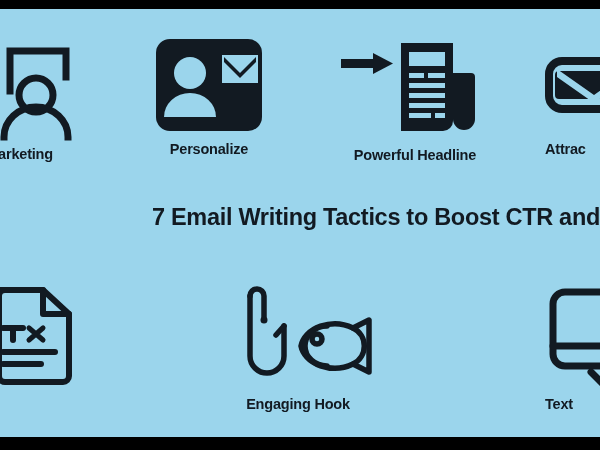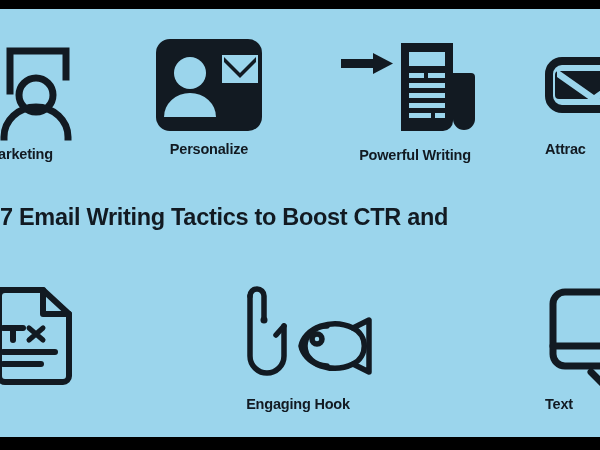--- a/index.html
+++ b/index.html
@@ -82,21 +82,21 @@
   #cell-preheader .icon-wrap { width: 160px; justify-content: center; }
   #cell-hook      { left: 222px;  top: 275px; width: 152px; justify-content: flex-end; }
   #cell-textcta   { left: 545px;  top: 275px; width: 170px; }
 
   
   .headline {
     position: absolute;
     left: 0;
     top: 193px;
     width: 600px;
-    text-align: left;
+    text-align: right;
     font-family: "Liberation Sans", sans-serif;
     font-weight: bold;
     font-size: 23.5px;
     line-height: 1.33;
     letter-spacing: -0.3px;
     color: #121A22;
   }
   svg { display: block; }
 </style>
 </head>
@@ -154,21 +154,21 @@
 
           <rect x="74" y="36" width="15" height="5" fill="#9BD5EC"></rect>
           <rect x="93" y="36" width="17" height="5" fill="#9BD5EC"></rect>
           <rect x="74" y="46" width="36" height="5" fill="#9BD5EC"></rect>
           <rect x="74" y="56" width="36" height="5" fill="#9BD5EC"></rect>
           <rect x="74" y="66" width="36" height="5" fill="#9BD5EC"></rect>
           <rect x="74" y="76" width="22" height="5" fill="#9BD5EC"></rect>
           <rect x="100" y="76" width="10" height="5" fill="#9BD5EC"></rect>
         </svg>
       </div>
-      <div class="cell-label label-center">Powerful Writing</div>
+      <div class="cell-label label-center">Powerful Headline</div>
     </div>
 
     <div class="cell" id="cell-attract">
       <div class="icon-wrap" style="width:170px; justify-content:flex-start;">
         <svg width="96" height="96" viewBox="0 0 96 96">
           <rect x="4" y="24" width="88" height="48" rx="13" ry="13" fill="none" stroke="#121A22" stroke-width="8"></rect>
           <path d="M14 34 h70 a4 4 0 0 1 4 4 v20 a4 4 0 0 1 -4 4 h-70 a4 4 0 0 1 -4 -4 v-20 a4 4 0 0 1 4 -4 z" fill="#121A22"></path>
           <path d="M12 32 L49 58 L86 32 L86 40 L49 66 L12 40 Z" fill="#9BD5EC"></path>
         </svg>
       </div>

